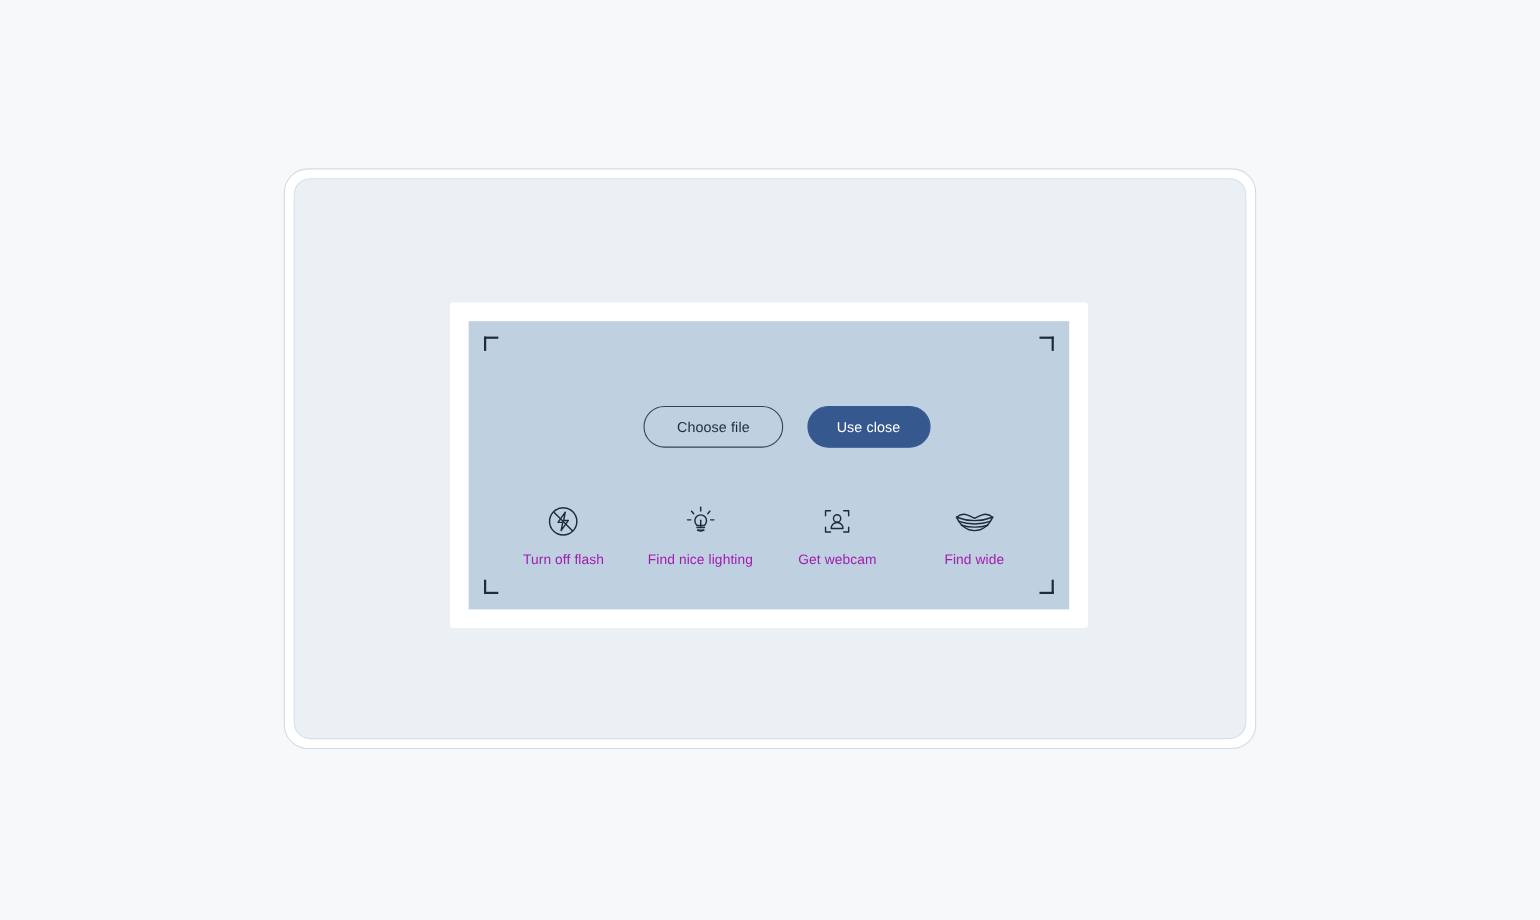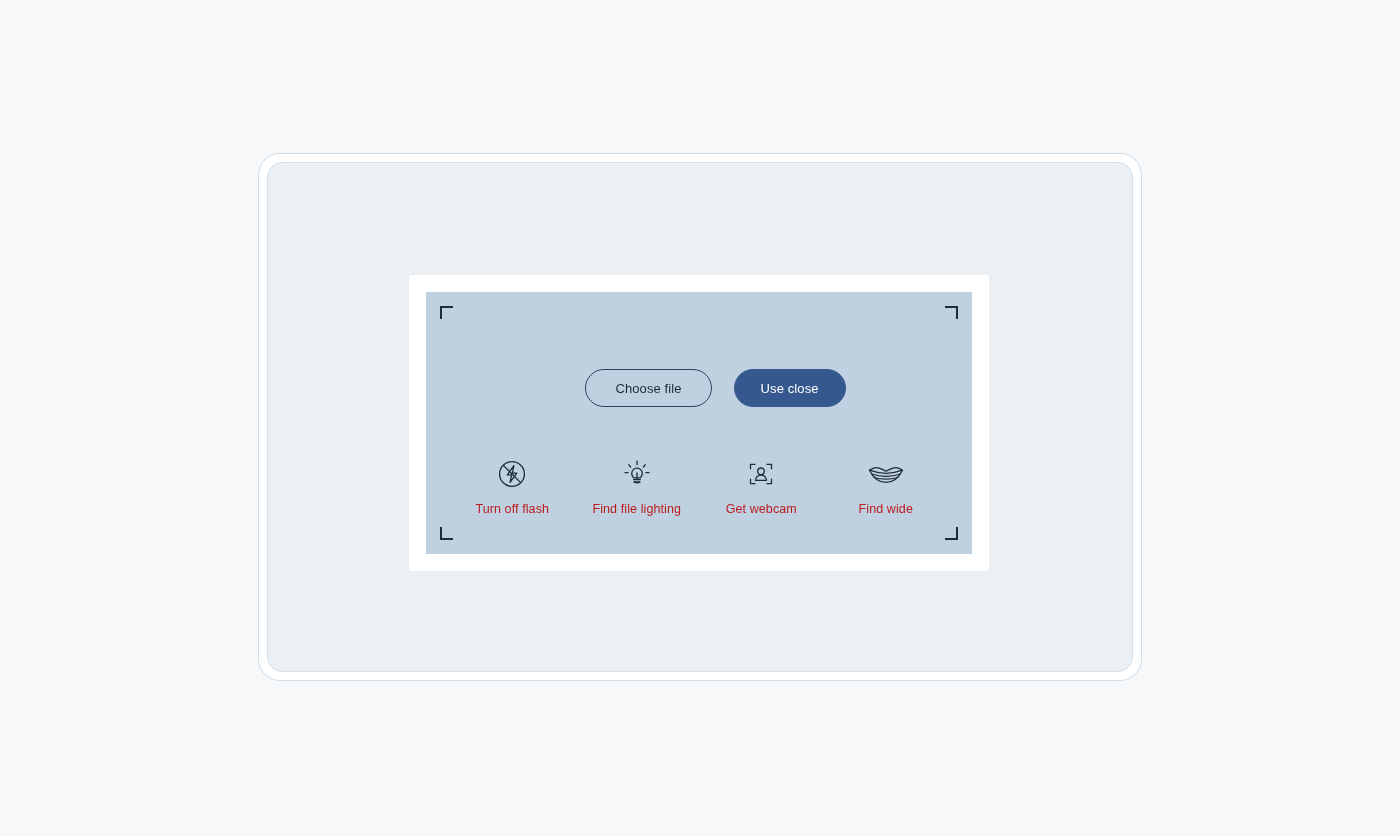--- a/index.html
+++ b/index.html
@@ -137,21 +137,21 @@
   .tip-icon {
     height: 44px;
     display: flex;
     align-items: center;
     justify-content: center;
   }
 
   .tip-label {
     margin-top: 6px;
     font-size: 12.5px;
-    color: #b91c1c;
+    color: #a21caf;
     letter-spacing: .1px;
     white-space: nowrap;
   }
 
   .tip-icon svg { display: block; }
 </style>
 </head>
 <body>
 
 <div id="device-frame">
@@ -191,21 +191,21 @@
                 <line x1="14.1" y1="25.0" x2="19.9" y2="25.0"></line>
                 <path d="M14.4 25.0 q2.6 1.7 5.2 0"></path>
                 <line x1="17" y1="16.0" x2="17" y2="22.4"></line>
                 <line x1="17" y1="4.2" x2="17" y2="7.6"></line>
                 <line x1="8.7" y1="7.7" x2="10.6" y2="10.0"></line>
                 <line x1="25.3" y1="7.7" x2="23.4" y2="10.0"></line>
                 <line x1="5.0" y1="15.6" x2="8.0" y2="15.6"></line>
                 <line x1="29.0" y1="15.6" x2="26.0" y2="15.6"></line>
               </svg>
             </span>
-            <span class="tip-label">Find file lighting</span>
+            <span class="tip-label">Find nice lighting</span>
           </div>
 
           <div class="tip-item">
             <span class="tip-icon">
               <svg width="34" height="34" viewBox="0 0 34 34" fill="none" stroke="#1f2b3d" stroke-width="1.3" stroke-linecap="round" stroke-linejoin="round">
                 <path d="M6.5 11.8 V7.3 H11.0"></path>
                 <path d="M23.0 7.3 H27.5 V11.8"></path>
                 <path d="M27.5 22.2 V26.7 H23.0"></path>
                 <path d="M11.0 26.7 H6.5 V22.2"></path>
                 <circle cx="17" cy="14.3" r="3.3"></circle>

